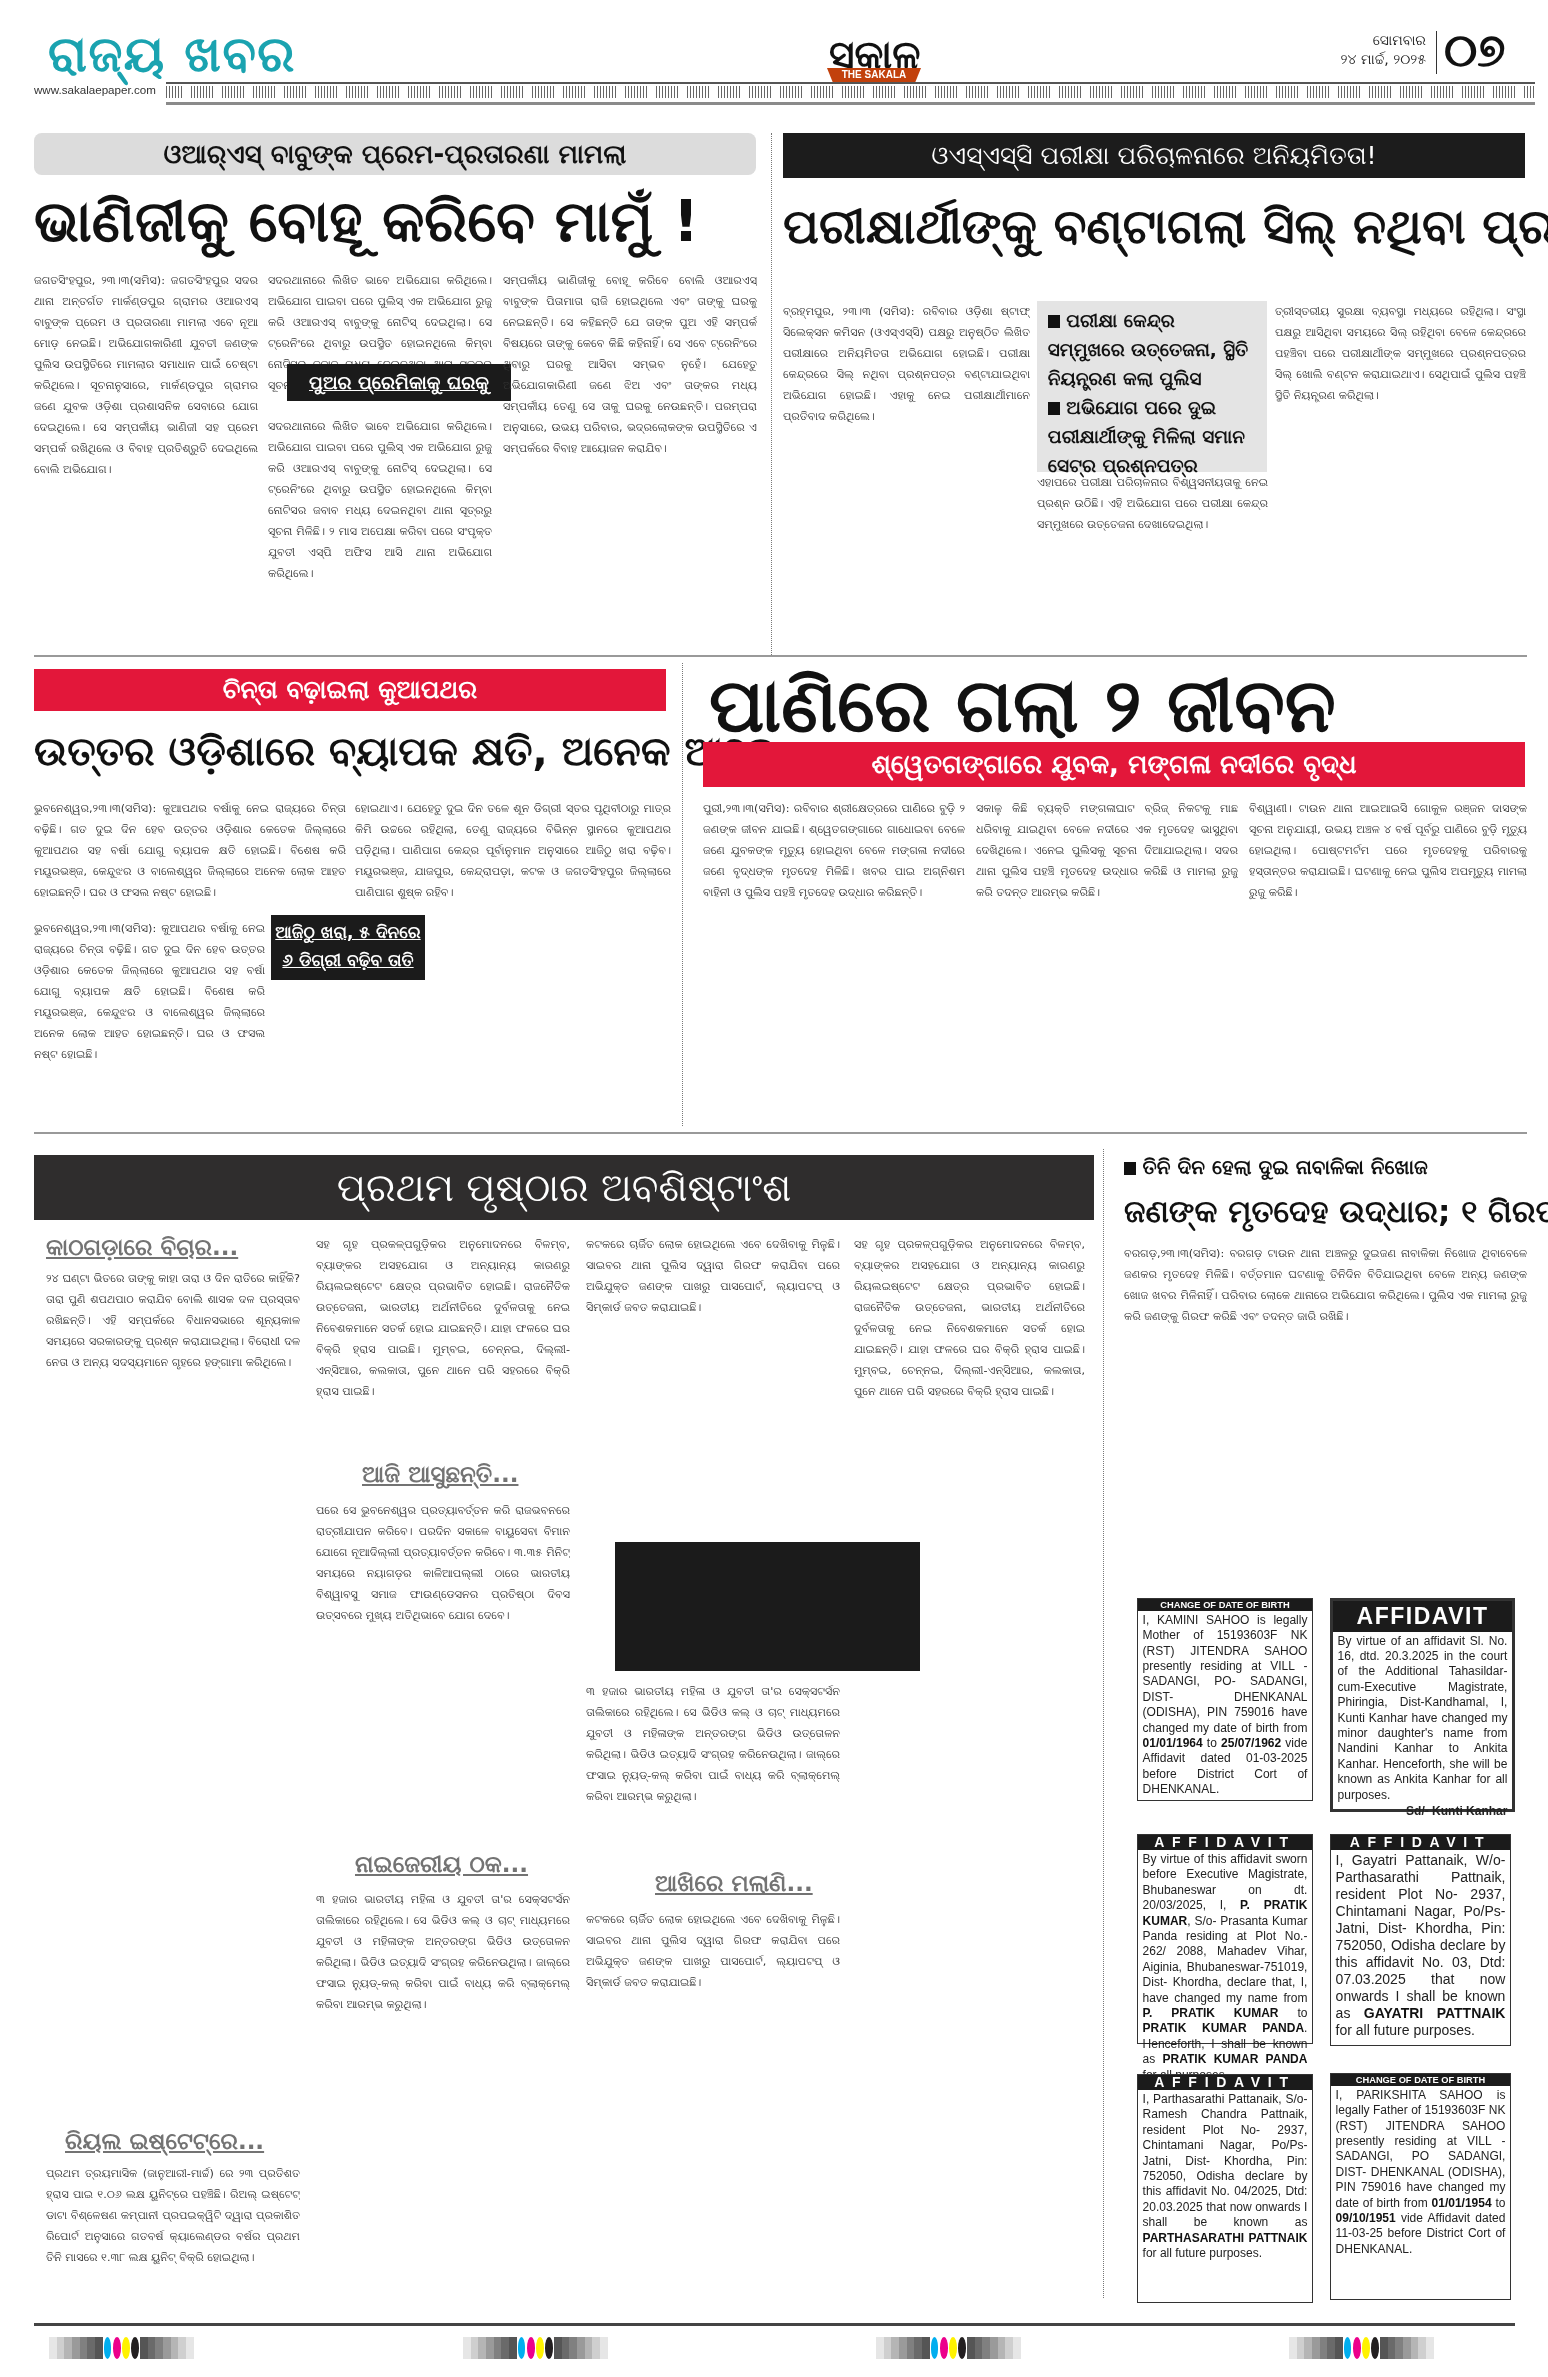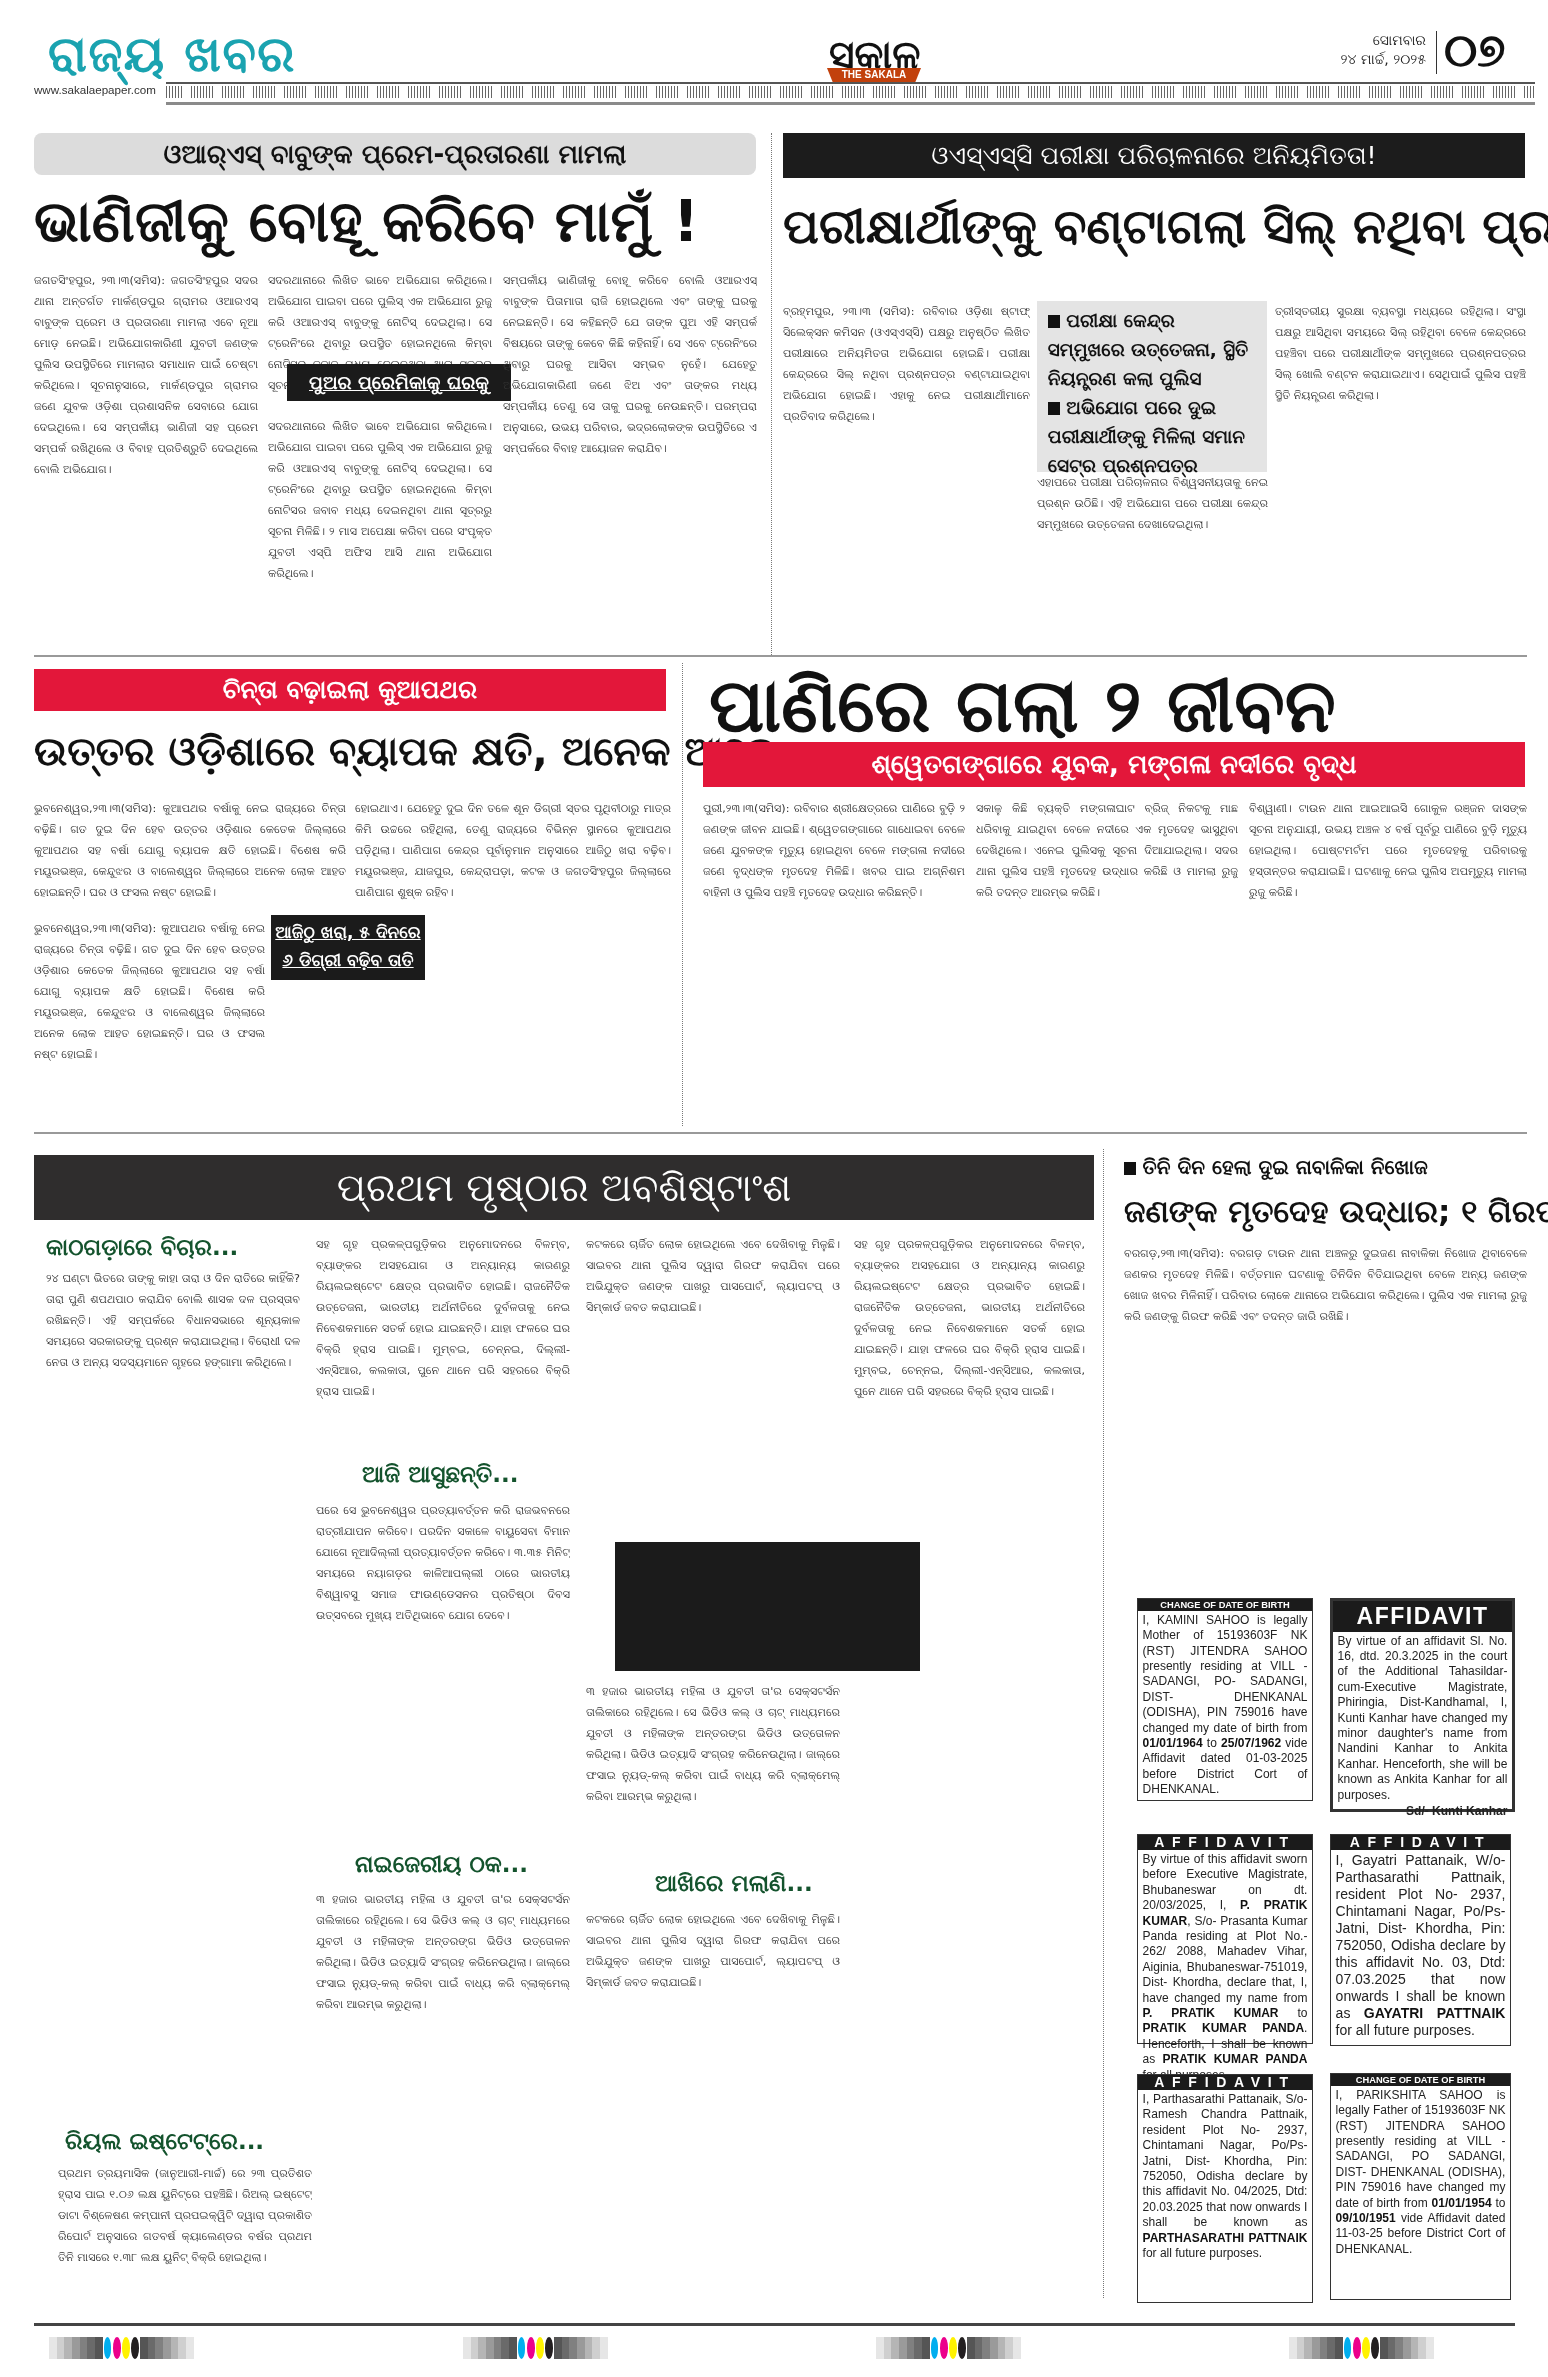--- a/index.html
+++ b/index.html
@@ -23,21 +23,21 @@
   .kicker-dark{background:#2f2d2d;color:#fff;text-align:center;}
   .headline{color:#111;font-weight:bold;white-space:nowrap;}
   .body{font-size:11.2px;line-height:21px;color:#333;text-align:justify;overflow:hidden;}
   .col-sep-dotted{width:0;border-left:1.5px dotted #777;}
   .hr{height:2.3px;background:#444;}
   .hr-thin{height:1.5px;background:#999;}
   .pull-grey{background:#e4e4e4;font-weight:bold;font-size:18.5px;line-height:29px;padding:4.6px 10.8px;color:#111;}
   .pull-black{background:#1b1b1b;color:#fff;font-weight:bold;text-align:center;text-decoration:underline;}
   .bullet-sq{display:inline-block;width:12.3px;height:12.3px;background:#111;margin-right:6.2px;vertical-align:middle;}
   .bullet-dot{display:inline-block;width:14px;height:14px;border-radius:50%;background:#fff;margin-right:6.2px;vertical-align:middle;}
-  .subhead{font-size:23px;font-weight:bold;color:#14532d;}
+  .subhead{font-size:23px;font-weight:bold;color:#737373;text-decoration:underline;}
 
   .ad{border:1.5px solid #333;font-family:"Liberation Sans",sans-serif;font-size:12px;line-height:15.4px;color:#222;text-align:justify;}
   .ad-head{background:#1b1b1b;color:#fff;font-weight:bold;text-align:center;font-family:"Liberation Sans",sans-serif;}
   .ad-body{padding:1.5px 4.6px;}
   .ad b{color:#111;}
   .reg{height:21.6px;display:flex;align-items:center;}
   .reg span{display:inline-block;height:21.6px;}
   .reg .c{width:9.3px;border-radius:50%;margin:0 0.8px;}
 </style>
 </head>
@@ -92,21 +92,21 @@
 <div class="abs body" style="left:976px;top:798px;width:262px;height:320px;">ସକାଳୁ କିଛି ବ୍ୟକ୍ତି ମଙ୍ଗଳାଘାଟ ବ୍ରିଜ୍ ନିକଟକୁ ମାଛ ଧରିବାକୁ ଯାଇଥିବା ବେଳେ ନଦୀରେ ଏକ ମୃତଦେହ ଭାସୁଥିବା ଦେଖିଥିଲେ। ଏନେଇ ପୁଲିସକୁ ସୂଚନା ଦିଆଯାଇଥିଲା। ସଦର ଥାନା ପୁଲିସ ପହଞ୍ଚି ମୃତଦେହ ଉଦ୍ଧାର କରିଛି ଓ ମାମଲା ରୁଜୁ କରି ତଦନ୍ତ ଆରମ୍ଭ କରିଛି।</div>
 <div class="abs body" style="left:1249px;top:798px;width:278px;height:320px;">ବିଶ୍ୱାଣୀ। ଟାଉନ ଥାନା ଆଇଆଇସି ଗୋକୁଳ ରଞ୍ଜନ ଦାସଙ୍କ ସୂଚନା ଅନୁଯାୟୀ, ଉଭୟ ଅଞ୍ଚଳ ୪ ବର୍ଷ ପୂର୍ବରୁ ପାଣିରେ ବୁଡ଼ି ମୃତ୍ୟୁ ହୋଇଥିଲା। ପୋଷ୍ଟମର୍ଟମ ପରେ ମୃତଦେହକୁ ପରିବାରକୁ ହସ୍ତାନ୍ତର କରାଯାଇଛି। ଘଟଣାକୁ ନେଇ ପୁଲିସ ଅପମୃତ୍ୟୁ ମାମଲା ରୁଜୁ କରିଛି।</div>
 
 <div class="abs hr-thin" style="left:34px;top:1132px;width:1493px;"></div>
 
 <div class="abs kicker-dark" style="left:34px;top:1155px;width:1060px;height:65px;line-height:65px;font-size:39px;">ପ୍ରଥମ ପୃଷ୍ଠାର ଅବଶିଷ୍ଟାଂଶ</div>
 
 <div class="abs subhead" style="left:46px;top:1234px;">କାଠଗଡ଼ାରେ ବିଚାର...</div>
 <div class="abs body" style="left:46px;top:1268px;width:254px;height:856px;">୨୪ ଘଣ୍ଟା ଭିତରେ ତାଙ୍କୁ କାହା ତାରା ଓ ଦିନ ରାତିରେ କାହିଁକି? ତାରା ପୁଣି ଶପଥପାଠ କରାଯିବ ବୋଲି ଶାସକ ଦଳ ପ୍ରସ୍ତାବ ରଖିଛନ୍ତି। ଏହି ସମ୍ପର୍କରେ ବିଧାନସଭାରେ ଶୂନ୍ୟକାଳ ସମୟରେ ସରକାରଙ୍କୁ ପ୍ରଶ୍ନ କରାଯାଇଥିଲା। ବିରୋଧୀ ଦଳ ନେତା ଓ ଅନ୍ୟ ସଦସ୍ୟମାନେ ଗୃହରେ ହଙ୍ଗାମା କରିଥିଲେ।</div>
 <div class="abs subhead" style="left:65px;top:2128px;">ରିୟଲ ଇଷ୍ଟେଟ୍‌ରେ...</div>
-<div class="abs body" style="left:46px;top:2163px;width:254px;height:131px;margin-left:12px;">ପ୍ରଥମ ତ୍ରୟମାସିକ (ଜାନୁଆରୀ-ମାର୍ଚ୍ଚ) ରେ ୨୩ ପ୍ରତିଶତ ହ୍ରାସ ପାଇ ୧.୦୬ ଲକ୍ଷ ୟୁନିଟ୍‌ରେ ପହଞ୍ଚିଛି। ରିଅଲ୍ ଇଷ୍ଟେଟ୍ ଡାଟା ବିଶ୍ଳେଷଣ କମ୍ପାନୀ ପ୍ରପଇକ୍ୱିଟି ଦ୍ୱାରା ପ୍ରକାଶିତ ରିପୋର୍ଟ ଅନୁସାରେ ଗତବର୍ଷ କ୍ୟାଲେଣ୍ଡର ବର୍ଷର ପ୍ରଥମ ତିନି ମାସରେ ୧.୩୮ ଲକ୍ଷ ୟୁନିଟ୍ ବିକ୍ରି ହୋଇଥିଲା।</div>
+<div class="abs body" style="left:46px;top:2163px;width:254px;height:131px;">ପ୍ରଥମ ତ୍ରୟମାସିକ (ଜାନୁଆରୀ-ମାର୍ଚ୍ଚ) ରେ ୨୩ ପ୍ରତିଶତ ହ୍ରାସ ପାଇ ୧.୦୬ ଲକ୍ଷ ୟୁନିଟ୍‌ରେ ପହଞ୍ଚିଛି। ରିଅଲ୍ ଇଷ୍ଟେଟ୍ ଡାଟା ବିଶ୍ଳେଷଣ କମ୍ପାନୀ ପ୍ରପଇକ୍ୱିଟି ଦ୍ୱାରା ପ୍ରକାଶିତ ରିପୋର୍ଟ ଅନୁସାରେ ଗତବର୍ଷ କ୍ୟାଲେଣ୍ଡର ବର୍ଷର ପ୍ରଥମ ତିନି ମାସରେ ୧.୩୮ ଲକ୍ଷ ୟୁନିଟ୍ ବିକ୍ରି ହୋଇଥିଲା।</div>
 
 <div class="abs body" style="left:316px;top:1234px;width:254px;height:224px;">ସହ ଗୃହ ପ୍ରକଳ୍ପଗୁଡ଼ିକର ଅନୁମୋଦନରେ ବିଳମ୍ବ, ବ୍ୟାଙ୍କର ଅସହଯୋଗ ଓ ଅନ୍ୟାନ୍ୟ କାରଣରୁ ରିୟଲଇଷ୍ଟେଟ କ୍ଷେତ୍ର ପ୍ରଭାବିତ ହୋଇଛି। ରାଜନୈତିକ ଉତ୍ତେଜନା, ଭାରତୀୟ ଅର୍ଥନୀତିରେ ଦୁର୍ବଳତାକୁ ନେଇ ନିବେଶକମାନେ ସତର୍କ ହୋଇ ଯାଇଛନ୍ତି। ଯାହା ଫଳରେ ଘର ବିକ୍ରି ହ୍ରାସ ପାଇଛି। ମୁମ୍ବଇ, ଚେନ୍ନଇ, ଦିଲ୍ଲୀ-ଏନ୍‌ସିଆର, କଲକାତା, ପୁନେ ଥାନେ ପରି ସହରରେ ବିକ୍ରି ହ୍ରାସ ପାଇଛି।</div>
 <div class="abs subhead" style="left:362px;top:1461px;">ଆଜି ଆସୁଛନ୍ତି...</div>
 <div class="abs body" style="left:316px;top:1500px;width:254px;height:347px;">ପରେ ସେ ଭୁବନେଶ୍ୱର ପ୍ରତ୍ୟାବର୍ତ୍ତନ କରି ରାଜଭବନରେ ରାତ୍ରୀଯାପନ କରିବେ। ପରଦିନ ସକାଳେ ବାୟୁସେବା ବିମାନ ଯୋଗେ ନୂଆଦିଲ୍ଲୀ ପ୍ରତ୍ୟାବର୍ତ୍ତନ କରିବେ। ୩.୩୫ ମିନିଟ୍ ସମୟରେ ନୟାଗଡ଼ର କାଳିଆପଲ୍ଲୀ ଠାରେ ଭାରତୀୟ ବିଶ୍ୱାବସୁ ସମାଜ ଫାଉଣ୍ଡେସନର ପ୍ରତିଷ୍ଠା ଦିବସ ଉତ୍ସବରେ ମୁଖ୍ୟ ଅତିଥିଭାବେ ଯୋଗ ଦେବେ।</div>
 <div class="abs subhead" style="left:355px;top:1851px;">ନାଇଜେରୀୟ ଠକ...</div>
 <div class="abs body" style="left:316px;top:1889px;width:254px;height:405px;">୩ ହଜାର ଭାରତୀୟ ମହିଳା ଓ ଯୁବତୀ ତା'ର ସେକ୍ସଟର୍ସନ ତାଲିକାରେ ରହିଥିଲେ। ସେ ଭିଡିଓ କଲ୍ ଓ ଚାଟ୍ ମାଧ୍ୟମରେ ଯୁବତୀ ଓ ମହିଳାଙ୍କ ଅନ୍ତରଙ୍ଗ ଭିଡିଓ ଉତ୍ତୋଳନ କରିଥିଲା। ଭିଡିଓ ଇତ୍ୟାଦି ସଂଗ୍ରହ କରିନେଉଥିଲା। ଜାଲ୍‌ରେ ଫସାଇ ନ୍ୟୁଡ୍-କଲ୍ କରିବା ପାଇଁ ବାଧ୍ୟ କରି ବ୍ଲାକ୍‌ମେଲ୍ କରିବା ଆରମ୍ଭ କରୁଥିଲା।</div>
 
 <div class="abs body" style="left:586px;top:1234px;width:254px;height:305px;">କଟକରେ ଚାର୍ଜିତ ଲୋକ ହୋଇଥିଲେ ଏବେ ଦେଖିବାକୁ ମିଳୁଛି। ସାଇବର ଥାନା ପୁଲିସ ଦ୍ୱାରା ଗିରଫ କରାଯିବା ପରେ ଅଭିଯୁକ୍ତ ଜଣଙ୍କ ପାଖରୁ ପାସପୋର୍ଟ, ଲ୍ୟାପଟପ୍ ଓ ସିମ୍‌କାର୍ଡ ଜବତ କରାଯାଇଛି।</div>
 <div class="abs pull-black" style="left:615px;top:1542px;width:293px;height:123px;font-size:17px;line-height:29px;text-align:left;padding:3.1px 6.2px;">
 </div>

